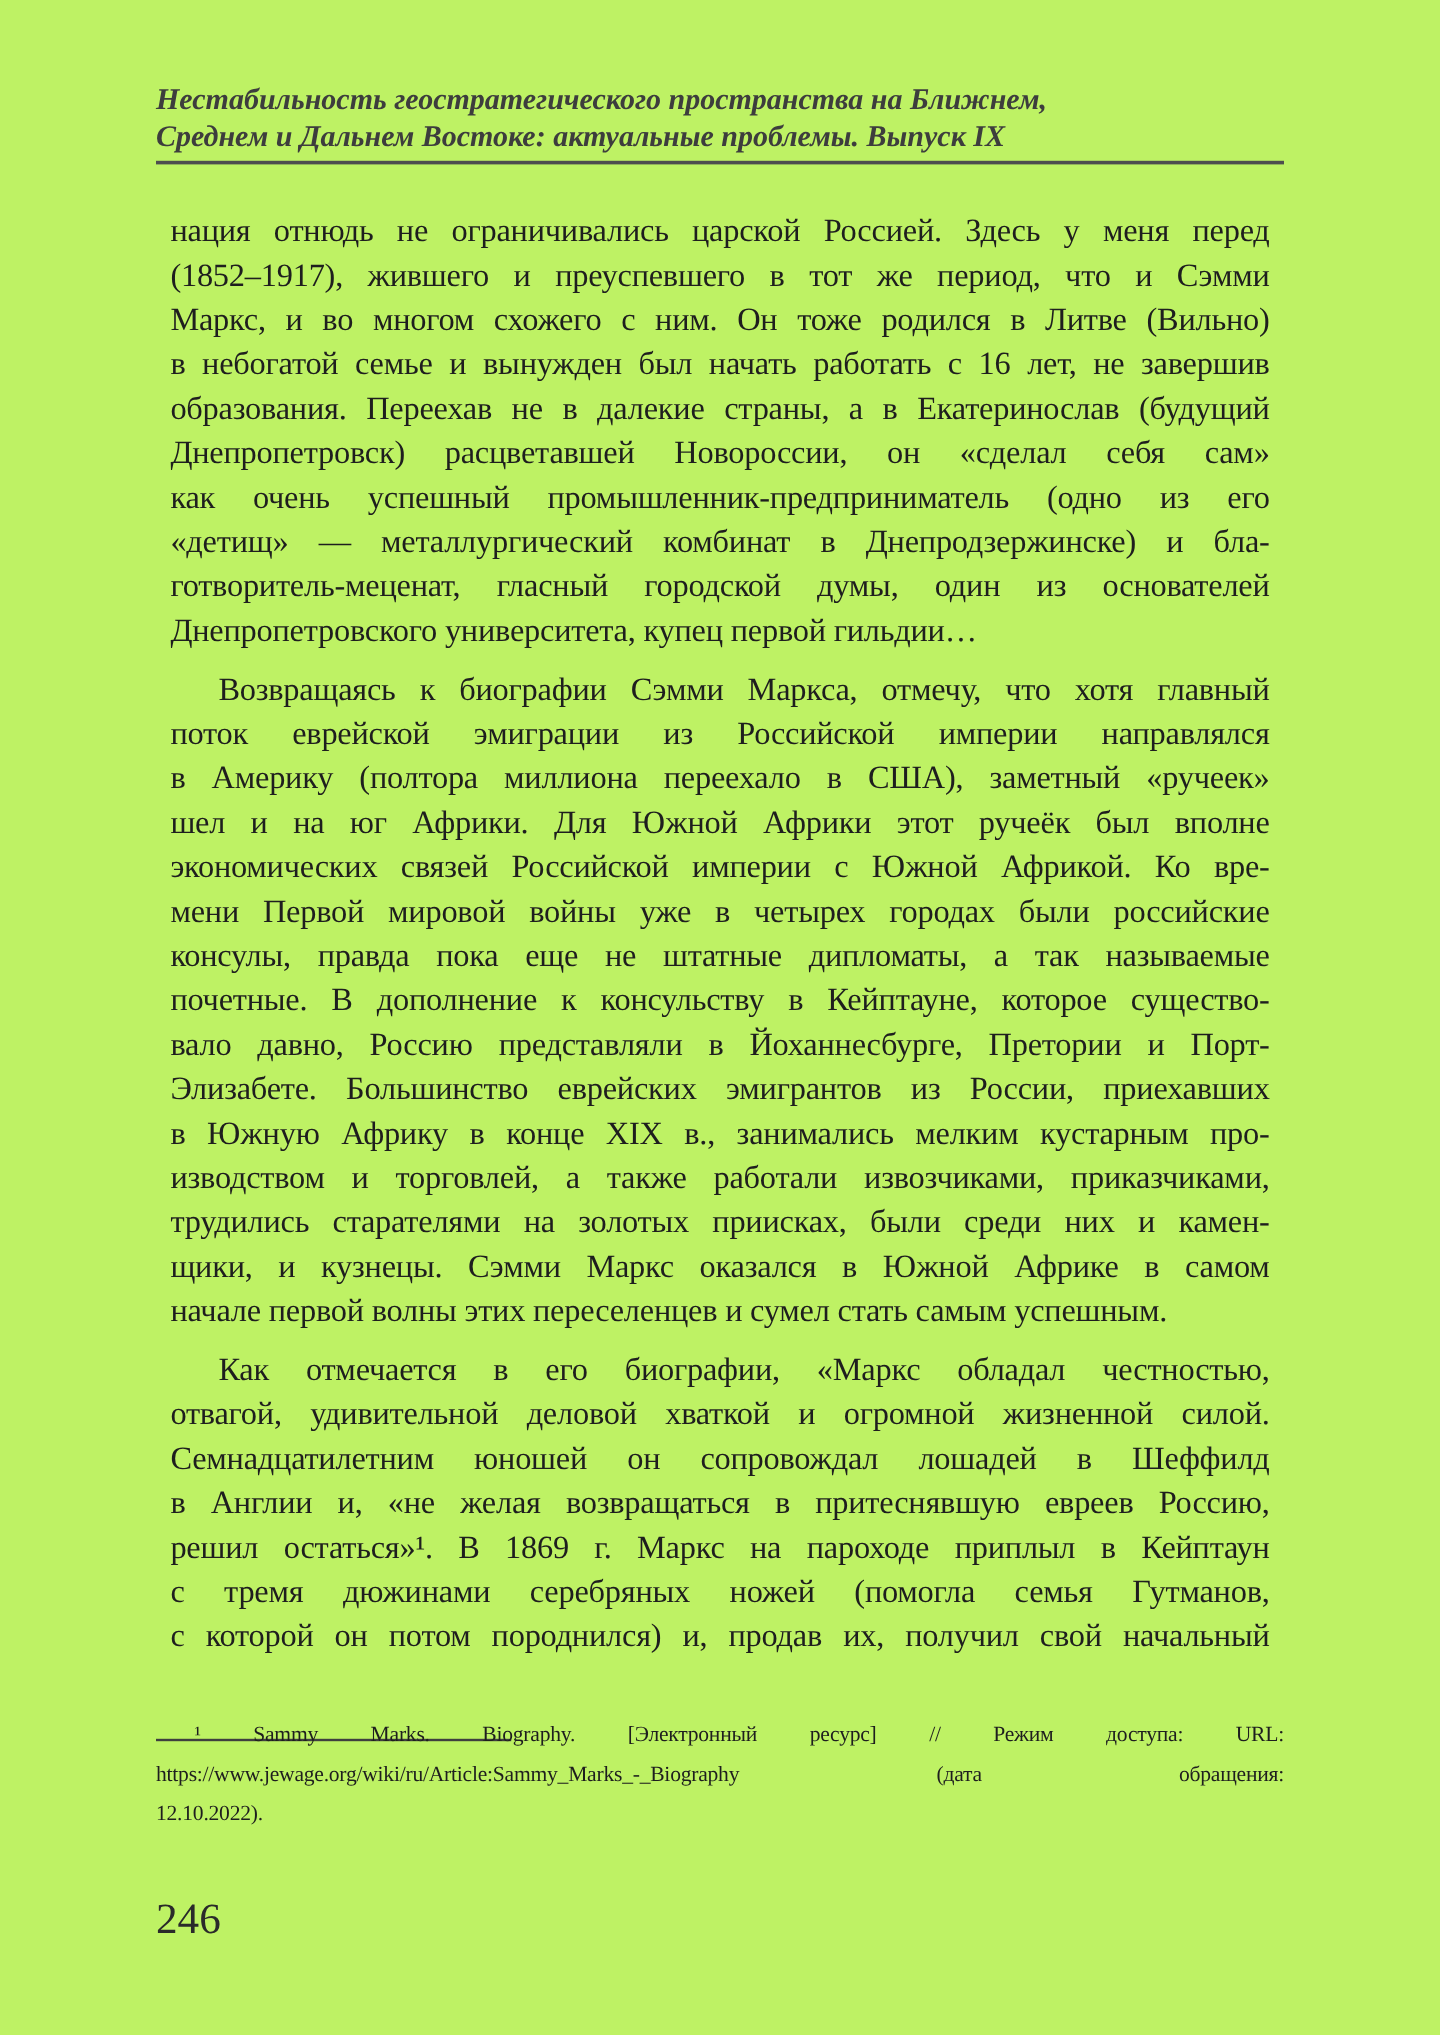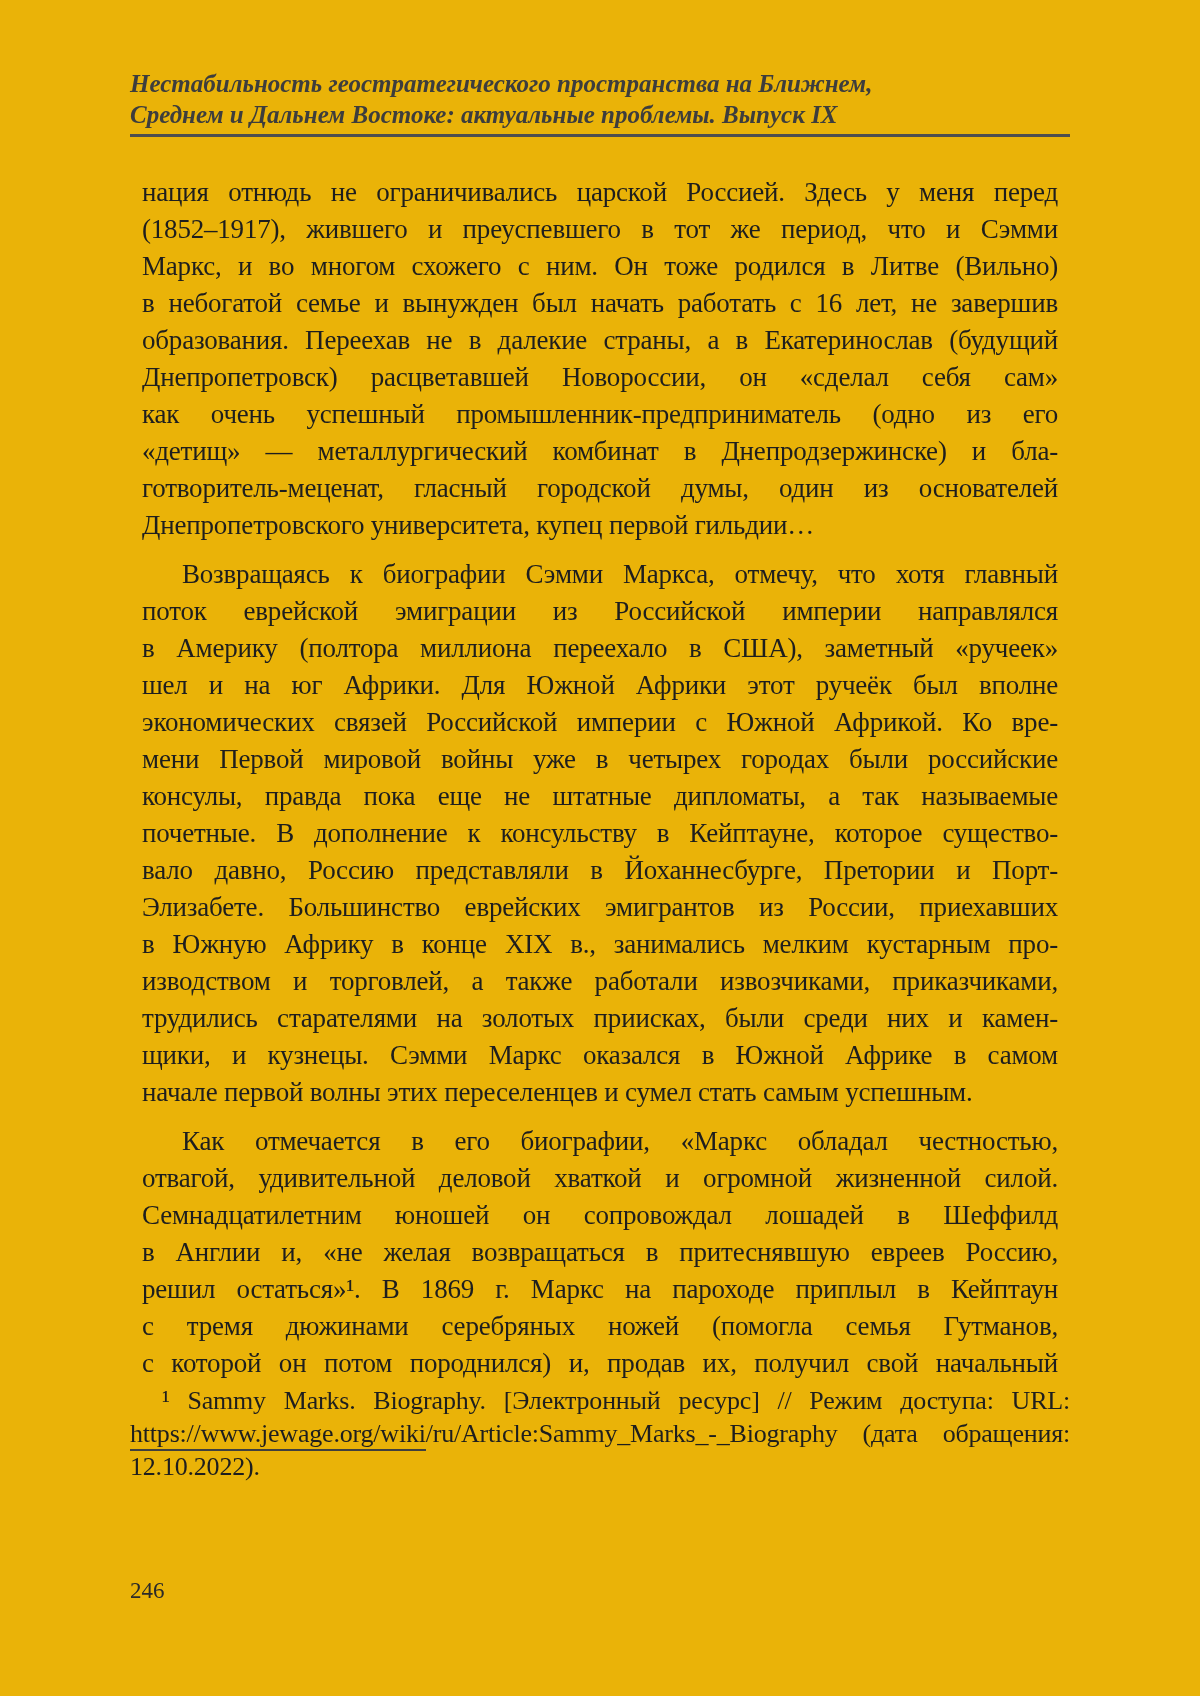--- a/index.html
+++ b/index.html
@@ -4,21 +4,21 @@
 <style>
   html, body {
     margin: 0;
     padding: 0;
     background: #ffffff;
   }
   .page {
     position: relative;
     width: 1200px;
     height: 1696px;
-    background: #eab308;
+    background: #bef264;
     font-family: "Liberation Serif", "DejaVu Serif", serif;
     color: #222222;
     overflow: hidden;
   }
   .running-header {
     position: absolute;
     left: 130px;
     top: 68px;
     width: 940px;
     font-style: italic;
@@ -60,35 +60,35 @@
     position: absolute;
     left: 130px;
     top: 1449px;
     width: 296px;
     height: 2px;
     background: #3f3f3f;
   }
   .footnote {
     position: absolute;
     left: 130px;
-    top: 1384px;
+    top: 1429px;
     width: 940px;
-    font-size: 26px;
+    font-size: 18px;
     line-height: 33px;
     letter-spacing: -0.2px;
     color: #1e1e1e;
   }
   .footnote .line.fn-first {
     text-indent: 32px;
   }
   .page-number {
     position: absolute;
     left: 130px;
     top: 1578px;
-    font-size: 23px;
+    font-size: 36px;
     color: #2a2a2a;
   }
 </style>
 </head>
 <body>
 
 <div class="page">
 
   <div class="running-header">
     <div>Нестабильность геостратегического пространства на Ближнем,</div>

